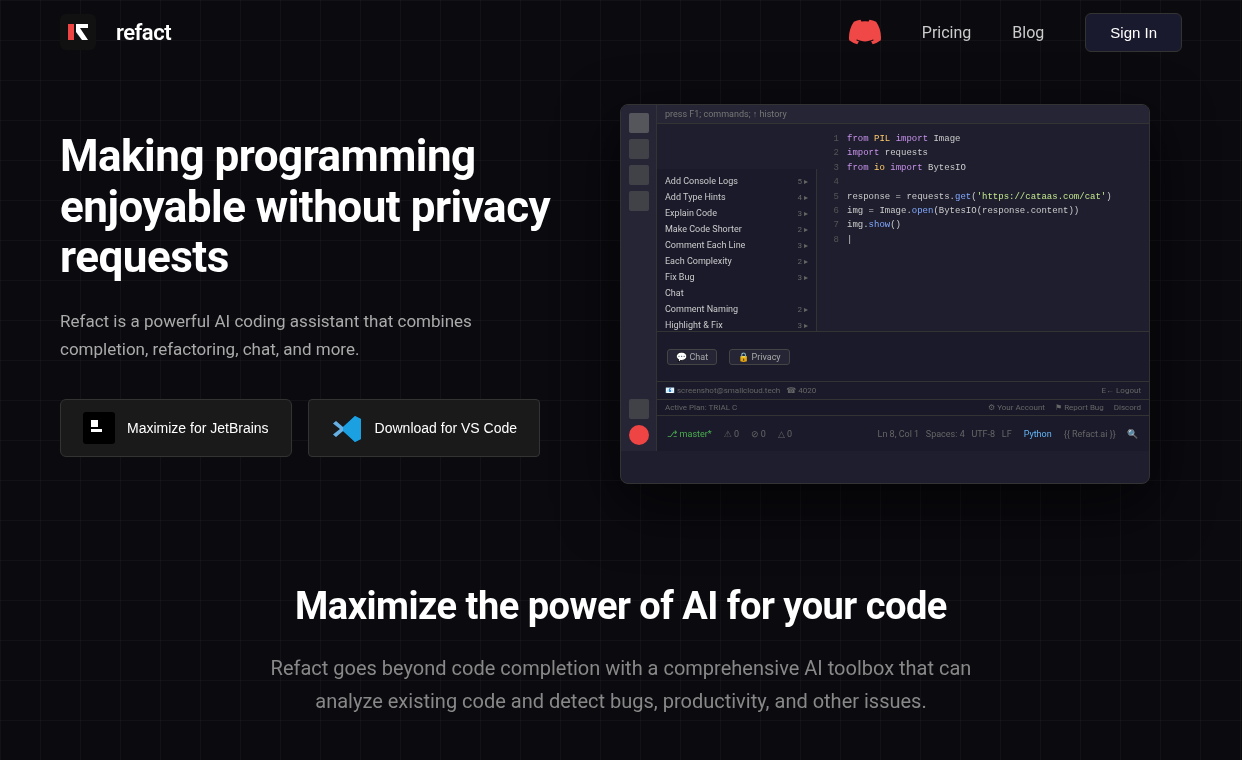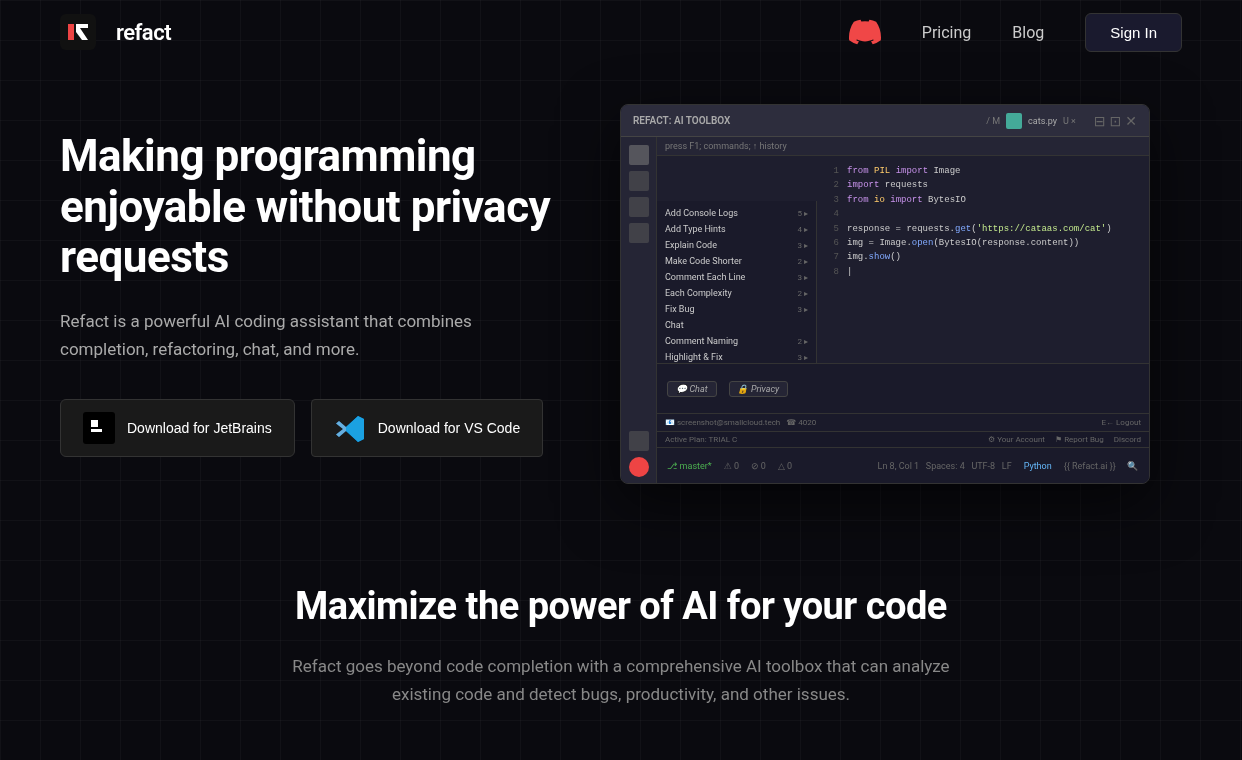--- a/index.html
+++ b/index.html
@@ -320,39 +320,38 @@
 
     .section-title {
       font-size: 38px;
       font-weight: 700;
       color: #fff;
       margin-bottom: 24px;
       letter-spacing: -0.5px;
     }
 
     .section-subtitle {
-      font-size: 17px;
+      font-size: 20px;
       color: #888;
       max-width: 720px;
       margin: 17px auto;
       line-height: 1.65;
       text-align: center;
     }
 
     .chat-panel {
       background: #1a1a2a;
       border-top: 1px solid #333;
       height: 50px;
       display: flex;
       align-items: center;
       justify-content: space-between;
       padding: 0 10px;
       font-size: 9px;
       color: #888;
-      font-style: italic;
     }
   </style>
 </head>
 <body>
 
 <nav>
   <div class="nav-left">
 
     <svg class="logo-mark" viewBox="0 0 36 36" fill="none" xmlns="http://www.w3.org/2000/svg">
       <rect width="36" height="36" rx="6" fill="#111"></rect>
@@ -378,52 +377,38 @@
     <p class="hero-subtitle">Refact is a powerful AI coding assistant that combines completion, refactoring, chat, and more.</p>
     <div class="hero-buttons">
       <button class="btn-jetbrains">
         <div class="jb-icon">
           <svg width="22" height="22" viewBox="0 0 22 22" xmlns="http://www.w3.org/2000/svg">
             <rect width="22" height="22" fill="#000"></rect>
             <rect x="3" y="3" width="7" height="7" fill="#fff"></rect>
             <rect x="3" y="12" width="11" height="3" fill="#fff"></rect>
           </svg>
         </div>
-        <span>Download for JetBrains</span>
+        <span>Maximize for JetBrains</span>
       </button>
       <button class="btn-vscode">
         <div class="vs-icon">
           <svg width="32" height="32" viewBox="0 0 32 32" xmlns="http://www.w3.org/2000/svg">
             <path d="M24 4L12 15 5 9 2 11.5 9 17 2 22.5 5 25 12 19 24 30 30 27V7L24 4Z" fill="#007ACC"></path>
             <path d="M24 4L12 15 12 19 24 30 30 27V7L24 4Z" fill="#1BA1E2"></path>
             <path d="M5 9L12 15 12 19 5 25 2 22.5 9 17 2 11.5Z" fill="#fff" opacity="0.4"></path>
           </svg>
         </div>
         <span>Download for VS Code</span>
       </button>
     </div>
   </div>
 
   <div class="hero-right">
     <div class="ide-screenshot">
 
-      <div class="ide-titlebar">
-        <span style="font-size:10px;color:#aaa;font-weight:600;">REFACT: AI TOOLBOX</span>
-        <div style="margin-left:auto;display:flex;gap:6px;align-items:center;">
-          <span style="font-size:9px;color:#777;">/ M</span>
-          <span style="width:16px;height:16px;background:#4a9;border-radius:2px;display:inline-block;"></span>
-          <span style="font-size:9px;color:#aaa;">cats.py</span>
-          <span style="font-size:9px;color:#777;">U ×</span>
-        </div>
-        <div style="display:flex;gap:4px;margin-left:10px;">
-          <span style="font-size:14px;color:#666;">⊟</span>
-          <span style="font-size:14px;color:#666;">⊡</span>
-          <span style="font-size:14px;color:#666;">✕</span>
-        </div>
-      </div>
 
       <div class="ide-body">
 
         <div class="ide-sidebar">
           <div class="ide-sidebar-icon" style="background:#777;"></div>
           <div class="ide-sidebar-icon"></div>
           <div class="ide-sidebar-icon"></div>
           <div class="ide-sidebar-icon"></div>
           <div style="margin-top:auto;">
             <div class="ide-sidebar-icon" style="margin-bottom:6px;"></div>

